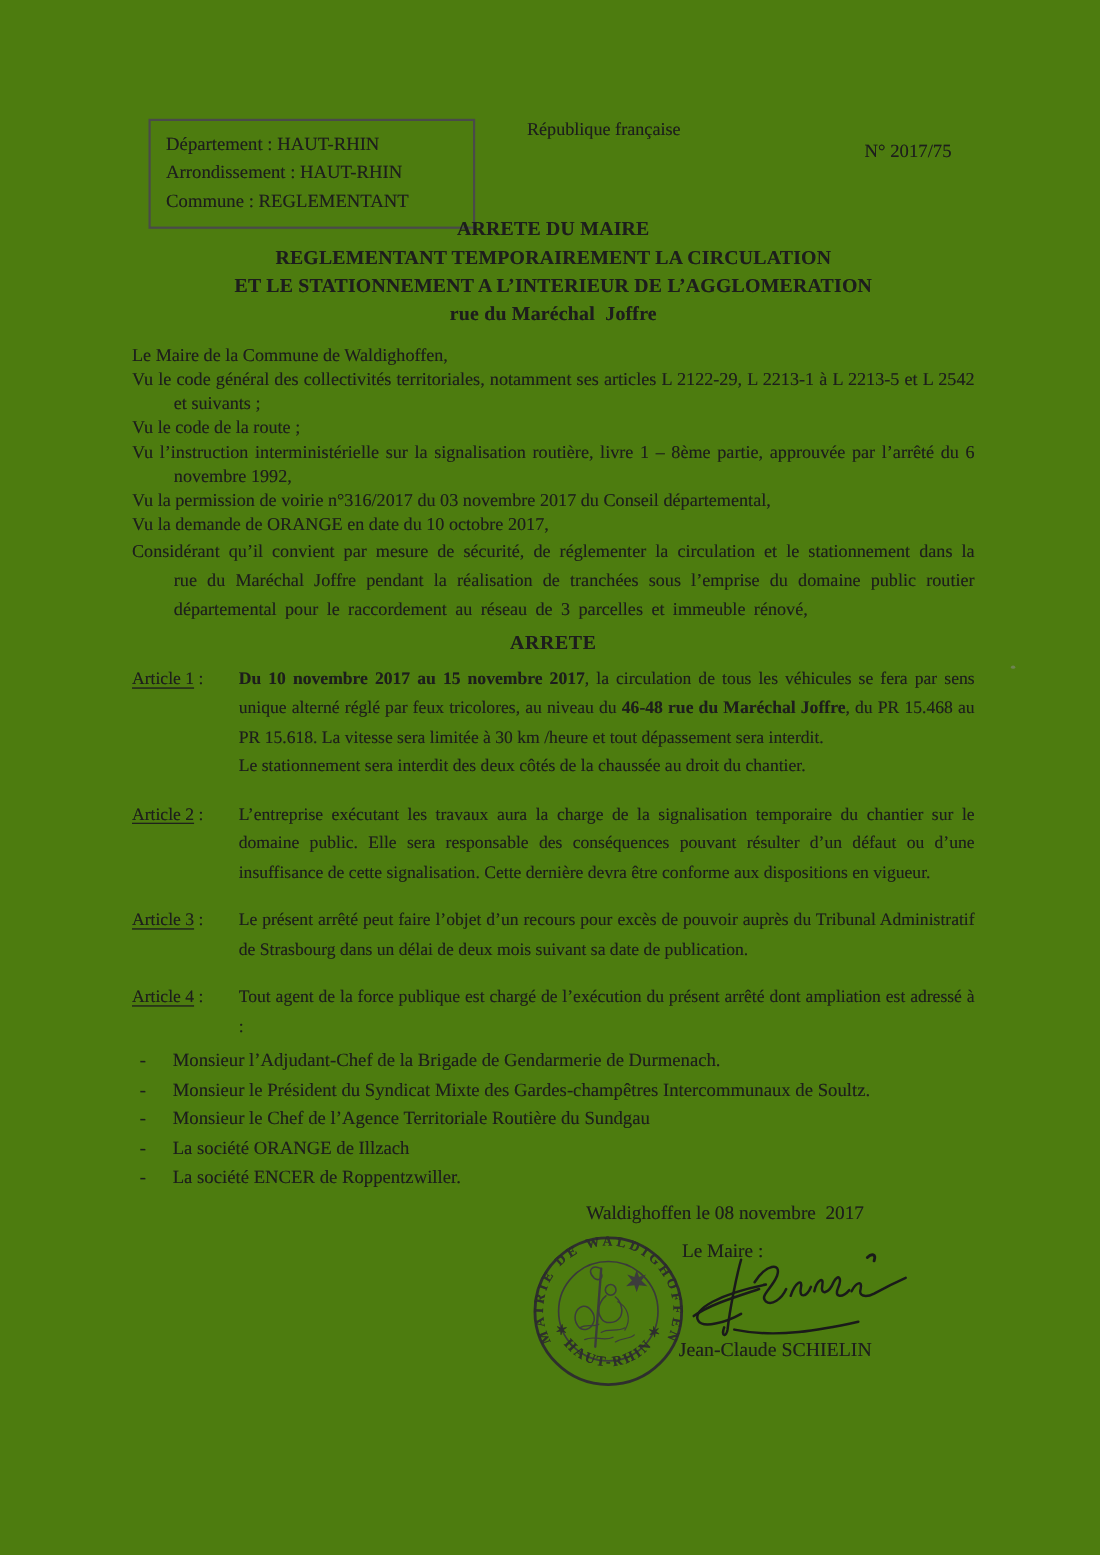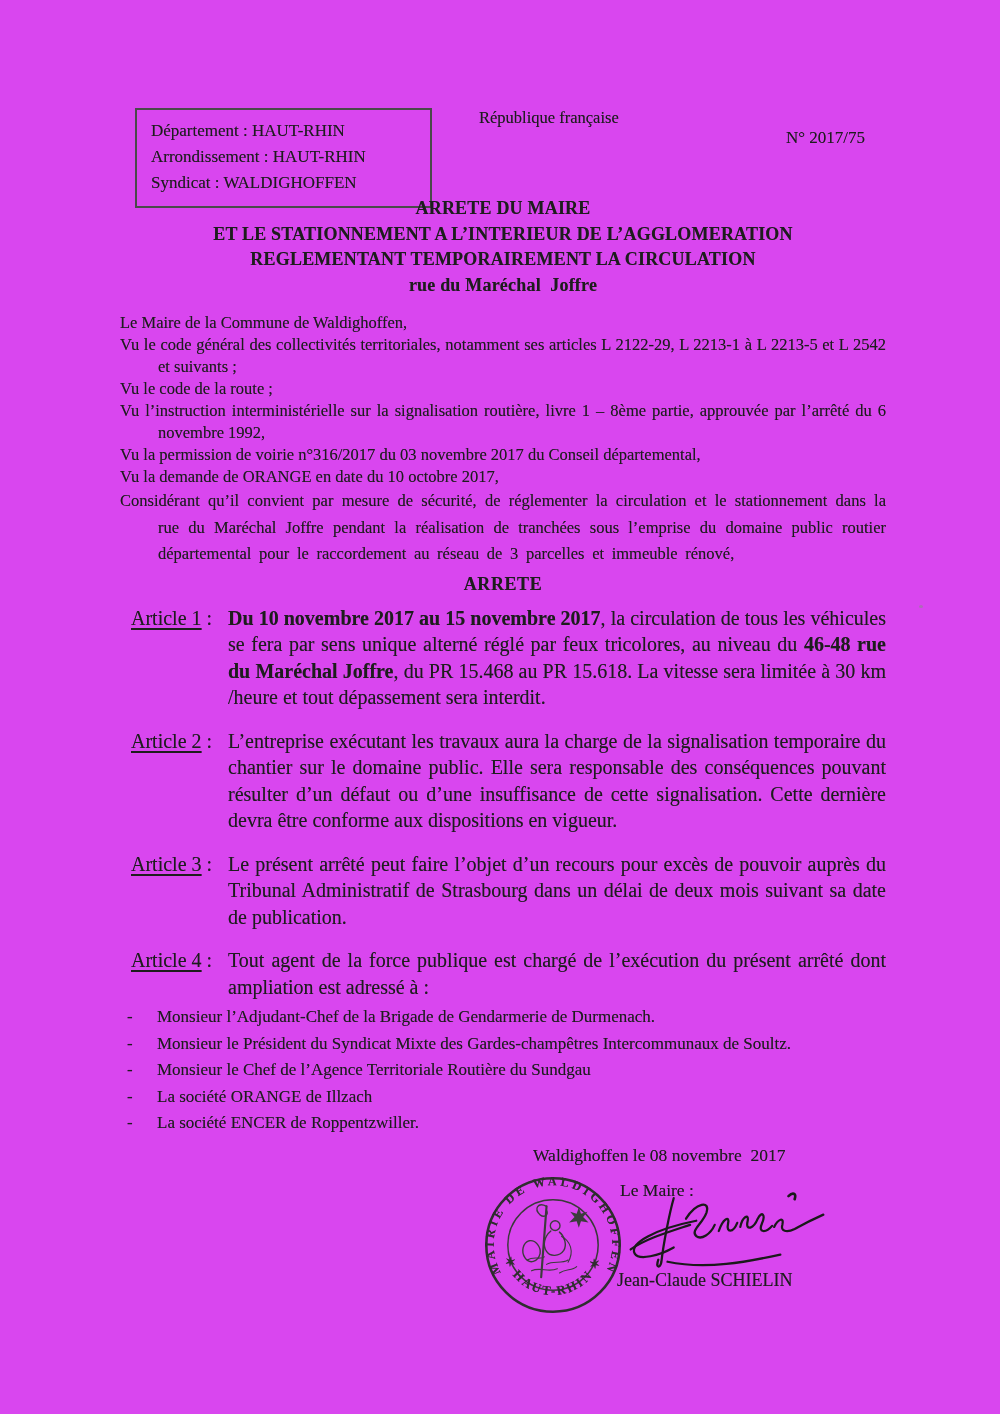--- a/index.html
+++ b/index.html
@@ -1,17 +1,17 @@
 <!DOCTYPE html>
 <html><head>
 <meta charset="utf-8">
 <style>
   html,body { margin:0; padding:0; background:#ffffff; }
   .page {
-    position:relative; width:1000px; height:1414px; background:#d946ef;
+    position:relative; width:1000px; height:1414px; background:#4d7c0f;
     font-family:"Liberation Serif","DejaVu Serif",serif; color:#1d1d1d;
     overflow:hidden; text-shadow:0 0 .4px rgba(25,25,25,.45);
   }
   .info-box {
     position:absolute; left:135px; top:108px; width:267px;
     border:2px solid #4a4a4a; padding:8px 12px 10px 14px;
     font-size:17px; line-height:26px;
   }
   .republic { position:absolute; left:479px; top:108px; font-size:16.5px; }
   .doc-number { position:absolute; left:786px; top:128px; font-size:17px; }
@@ -20,21 +20,21 @@
 
   .title { text-align:center; font-weight:bold; font-size:18px; line-height:25.5px; letter-spacing:.2px; }
   .title-street { white-space:pre; }
 
   .intro { margin:14px 0 0 0; font-size:16.5px; line-height:22px; }
   .clause { margin:0; font-size:16.5px; line-height:22px; text-align:justify; padding-left:38px; text-indent:-38px; }
   .considerant { line-height:26.5px; word-spacing:3.5px; }
 
   .arrete-heading { text-align:center; font-weight:bold; font-size:18px; letter-spacing:.6px; margin:6px 0 10px 0; }
 
-  .article { display:flex; font-size:20px; line-height:26.5px; margin:0 0 17px 11px;justify-content:space-between; }
+  .article { display:flex; font-size:16px; line-height:26.5px; margin:0 0 17px 0;justify-content:space-between; }
   .article-label { flex:0 0 97px; white-space:nowrap; }
   .u { text-decoration:underline; text-underline-offset:3px; }
   .article-text { flex:1; min-width:0; }
   .article-text p { margin:0; text-align:justify; }
 
   .recipient { display:flex; font-size:17px; line-height:26.5px; }
   .dash { flex:0 0 30px; padding-left:7px; }
   .recipient-text { flex:1; }
 
   .dateline { margin:8px 0 0 413px; font-size:17.5px; white-space:pre; }
@@ -49,48 +49,49 @@
   .speck { position:absolute; left:919px; top:605px; width:4px; height:3px; background:#8a8a8a; border-radius:50%; opacity:.55; }
 </style>
 </head>
 <body>
 
 <div class="page">
 
   <div class="info-box">
     <div>Département : HAUT-RHIN</div>
     <div>Arrondissement : HAUT-RHIN</div>
-    <div>Syndicat : WALDIGHOFFEN</div>
+    <div>Commune : REGLEMENTANT</div>
   </div>
   <div class="republic">République française</div>
   <div class="doc-number">N° 2017/75</div>
 
   <div class="content">
 
     <div class="title">
       <div class="title-line">ARRETE DU MAIRE</div>
+      <div class="title-line">REGLEMENTANT TEMPORAIREMENT LA CIRCULATION</div>
       <div class="title-line">ET LE STATIONNEMENT A L’INTERIEUR DE L’AGGLOMERATION</div>
-      <div class="title-line">REGLEMENTANT TEMPORAIREMENT LA CIRCULATION</div>
       <div class="title-line title-street">rue du Maréchal  Joffre</div>
     </div>
 
     <p class="intro">Le Maire de la Commune de Waldighoffen,</p>
     <p class="clause">Vu le code général des collectivités territoriales, notamment ses articles L 2122-29, L 2213-1 à L 2213-5 et L 2542 et suivants ;</p>
     <p class="clause">Vu le code de la route ;</p>
     <p class="clause">Vu l’instruction interministérielle sur la signalisation routière, livre 1 – 8ème partie, approuvée par l’arrêté du 6 novembre 1992,</p>
     <p class="clause">Vu la permission de voirie n°316/2017 du 03 novembre 2017 du Conseil départemental,</p>
     <p class="clause">Vu la demande de ORANGE en date du 10 octobre 2017,</p>
     <p class="clause considerant">Considérant qu’il convient par mesure de sécurité, de réglementer la circulation et le stationnement dans la rue du Maréchal Joffre pendant la réalisation de tranchées sous l’emprise du domaine public routier départemental pour le raccordement au réseau de 3 parcelles et immeuble rénové,</p>
 
     <div class="arrete-heading">ARRETE</div>
 
     <div class="article">
       <div class="article-label"><span class="u">Article 1</span><span> :</span></div>
       <div class="article-text">
         <p><b>Du 10 novembre 2017 au 15 novembre 2017</b><span>, la circulation de tous les véhicules se fera par sens unique alterné réglé par feux tricolores, au niveau du </span><b>46-48 rue du Maréchal Joffre</b><span>, du PR 15.468 au PR 15.618. La vitesse sera limitée à 30 km /heure et tout dépassement sera interdit.</span></p>
+        <p>Le stationnement sera interdit des deux côtés de la chaussée au droit du chantier.</p>
       </div>
     </div>
 
     <div class="article">
       <div class="article-label"><span class="u">Article 2</span><span> :</span></div>
       <div class="article-text">
         <p>L’entreprise exécutant les travaux aura la charge de la signalisation temporaire du chantier sur le domaine public. Elle sera responsable des conséquences pouvant résulter d’un défaut ou d’une insuffisance de cette signalisation. Cette dernière devra être conforme aux dispositions en vigueur.</p>
       </div>
     </div>
 

